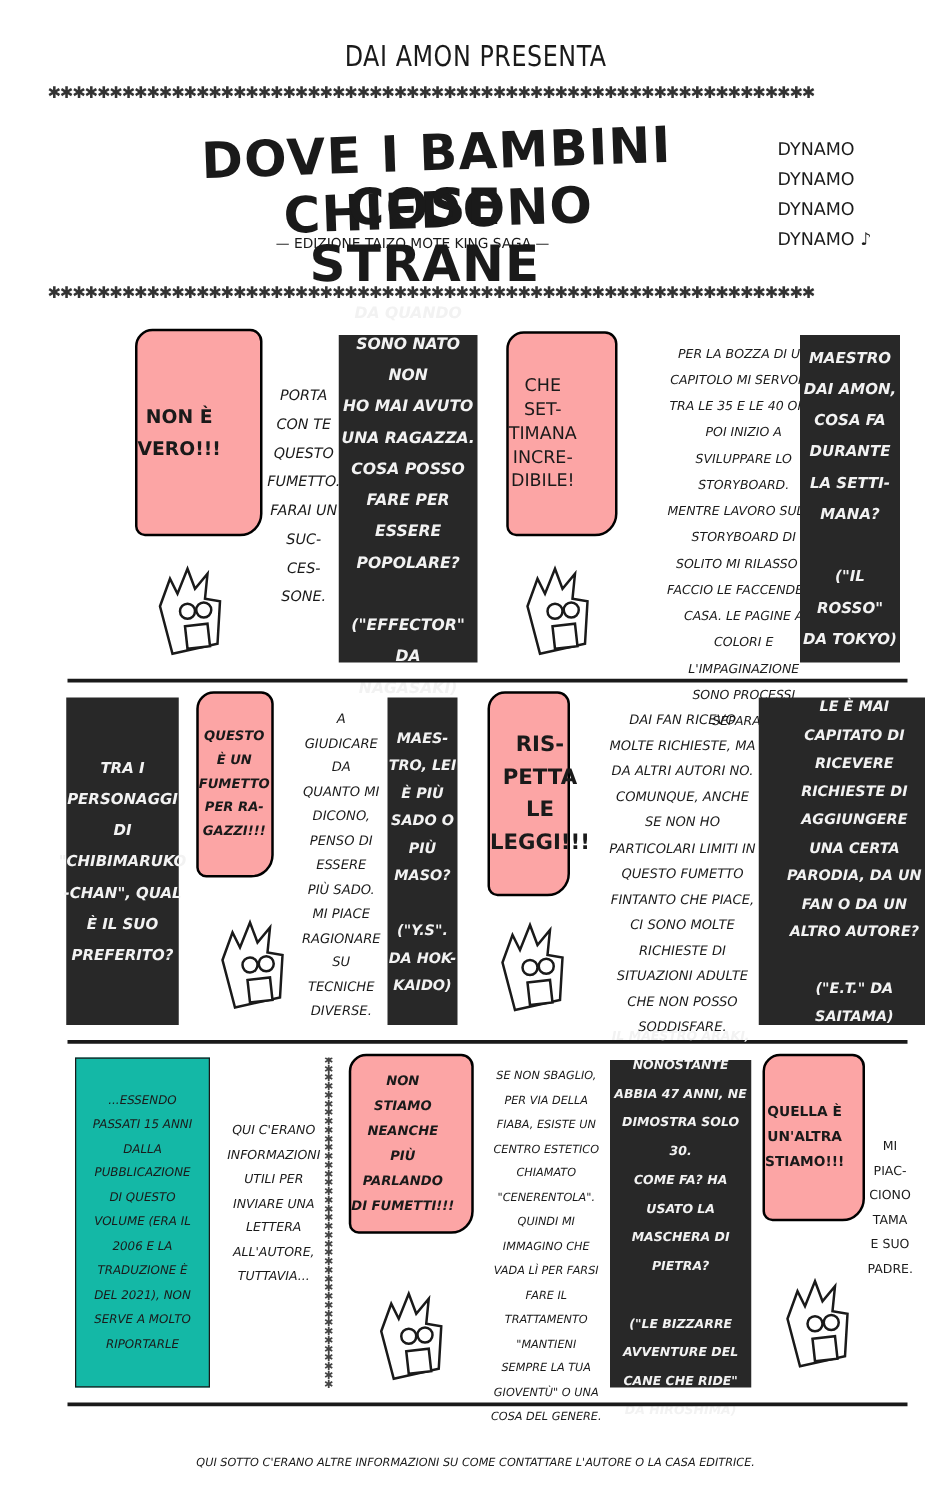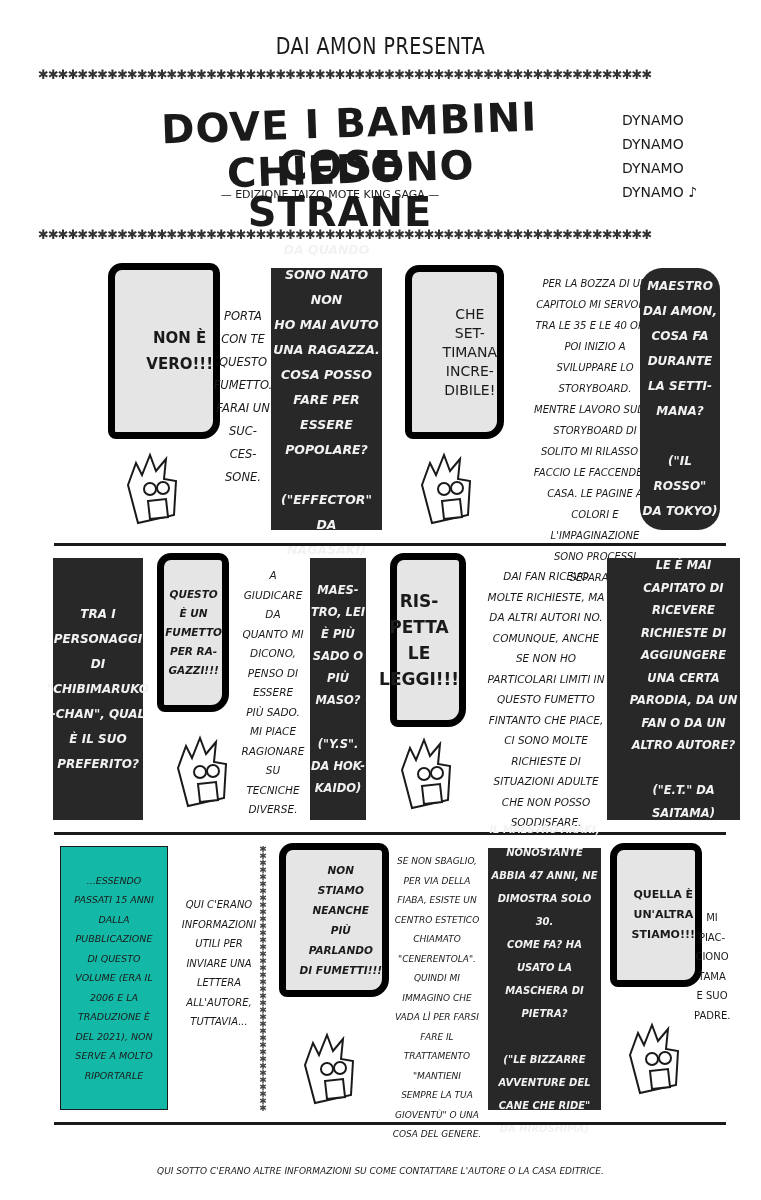--- a/index.html
+++ b/index.html
@@ -5,21 +5,21 @@
   html,body{margin:0;padding:0;background:#fff;}
   body{width:761px;height:1200px;position:relative;overflow:hidden;font-family:"DejaVu Sans",sans-serif;color:#1a1a1a;}
   .abs{position:absolute;}
   .presenta{left:0;width:761px;top:33px;text-align:center;font-size:23px;letter-spacing:0.5px;font-family:"DejaVu Sans Condensed","DejaVu Sans",sans-serif;transform:scaleX(0.92);}
   .stars{left:38px;width:687px;height:14px;overflow:hidden;white-space:nowrap;font-size:13px;line-height:14px;color:#333;letter-spacing:-1px;}
   .title1{left:80px;width:540px;top:100px;text-align:center;font-size:40px;font-weight:bold;letter-spacing:1px;transform:rotate(-2deg);}
   .title2{left:180px;width:320px;top:143px;text-align:center;font-size:40px;font-weight:bold;letter-spacing:1px;}
   .edition{left:200px;width:260px;top:188px;text-align:center;font-size:11px;}
   .dynamo{left:622px;font-size:14px;line-height:24px;top:108px;}
   .hline{height:3px;background:#1a1a1a;}
-  .bubble{border:7px solid #000000;border-radius:14px 10px 18px 8px;background:#e5e5e5;display:flex;align-items:center;justify-content:flex-end;text-align:center;font-weight:bold;box-shadow:0 0 0 2px #fff, 0 0 0 3px #1a1a1a00;}
+  .bubble{border:2px solid #000000;border-radius:14px 10px 18px 8px;background:#fca5a5;display:flex;align-items:center;justify-content:flex-start;text-align:center;font-weight:bold;box-shadow:0 0 0 2px #fff, 0 0 0 3px #1a1a1a00;}
   .bubble span{white-space:pre-line;}
   .darkbox{background:#282828;color:#f2f2f2;display:flex;align-items:center;justify-content:center;text-align:center;font-style:italic;font-weight:bold;font-size:12.5px;line-height:25px;white-space:pre-line;}
   .plain{text-align:center;font-style:italic;font-size:11.5px;line-height:23px;white-space:pre-line;}
   .plain.small{font-size:10px;line-height:21px;}
   .whitebox{border:1.5px solid #1a1a1a;background:#14b8a6;display:flex;align-items:center;justify-content:center;text-align:center;font-style:italic;font-size:10.5px;line-height:27px;white-space:pre-line;}
   .vstars{width:10px;overflow:hidden;font-size:9px;line-height:7px;color:#444;text-align:center;word-break:break-all;}
   .face{width:70px;height:80px;}
   .footer{left:0;width:761px;top:1130px;text-align:center;font-size:9px;font-style:italic;margin-top:36px;}
 </style>
 </head>
@@ -89,21 +89,21 @@
 STORYBOARD.
 MENTRE LAVORO SULLO
 STORYBOARD DI
 SOLITO MI RILASSO O
 FACCIO LE FACCENDE DI
 CASA. LE PAGINE A
 COLORI E
 L'IMPAGINAZIONE
 SONO PROCESSI
 SEPARATI.</div>
-<div class="abs darkbox" style="left:640px;top:268px;width:80px;height:262px;font-size:12px;border-radius:22px;">MAESTRO
+<div class="abs darkbox" style="left:640px;top:268px;width:80px;height:262px;font-size:12px;">MAESTRO
 DAI AMON,
 COSA FA
 DURANTE
 LA SETTI-
 MANA?
 
 ("IL ROSSO"
 DA TOKYO)</div>
 
 <div class="abs hline" style="left:54px;top:543px;width:672px;"></div>

